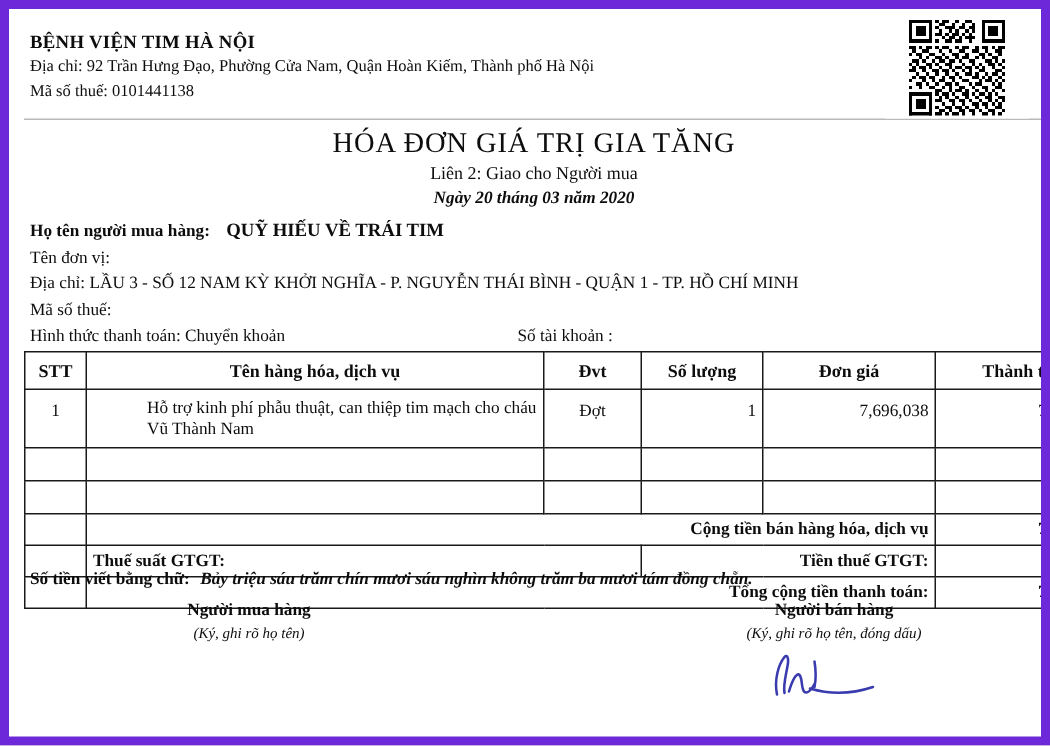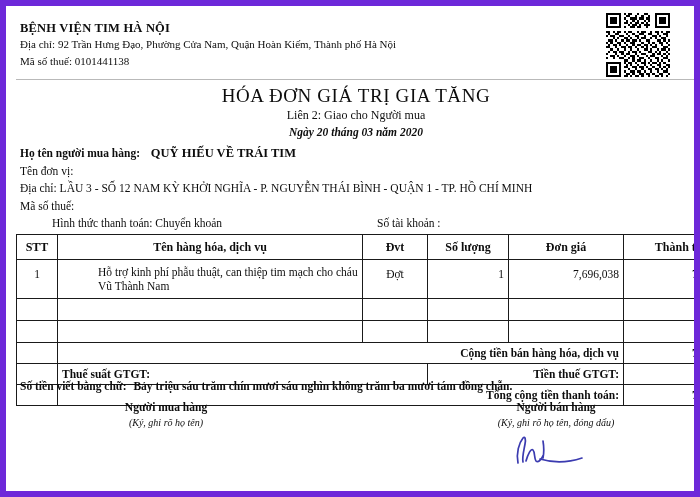--- a/index.html
+++ b/index.html
@@ -119,21 +119,20 @@
   .b-strong { font-weight: bold; margin-top: 28px; }
   .buyer-name {
     font-weight: bold;
     font-size: 12.5px;
     padding-left: 8px;
   }
   .pay-row {
     position: relative;
     line-height: 17.5px;
     white-space: nowrap;
-    margin-left: 32px;
   }
   .acct {
     position: absolute;
     left: 325px;
     top: 0;
   }
   
   table.inv {
     position: absolute;
     left: 10px;
@@ -185,21 +184,21 @@
   }
   
   .words {
     position: absolute;
     left: 14px;
     top: 374px;
     font-size: 11.5px;
     white-space: nowrap;
   }
   .words .w-lbl { font-weight: bold; }
-  .words .w-val { font-weight: bold; padding-left: 4px; }
+  .words .w-val { font-style: italic; font-weight: bold; padding-left: 4px; }
   
   .sig {
     position: absolute;
     top: 393px;
     text-align: center;
     font-size: 11.5px;
   }
   .sig-buyer { left: 60px; width: 200px; }
   .sig-seller { left: 430px; width: 240px; }
   .sig-title { font-weight: bold; line-height: 16px; }

